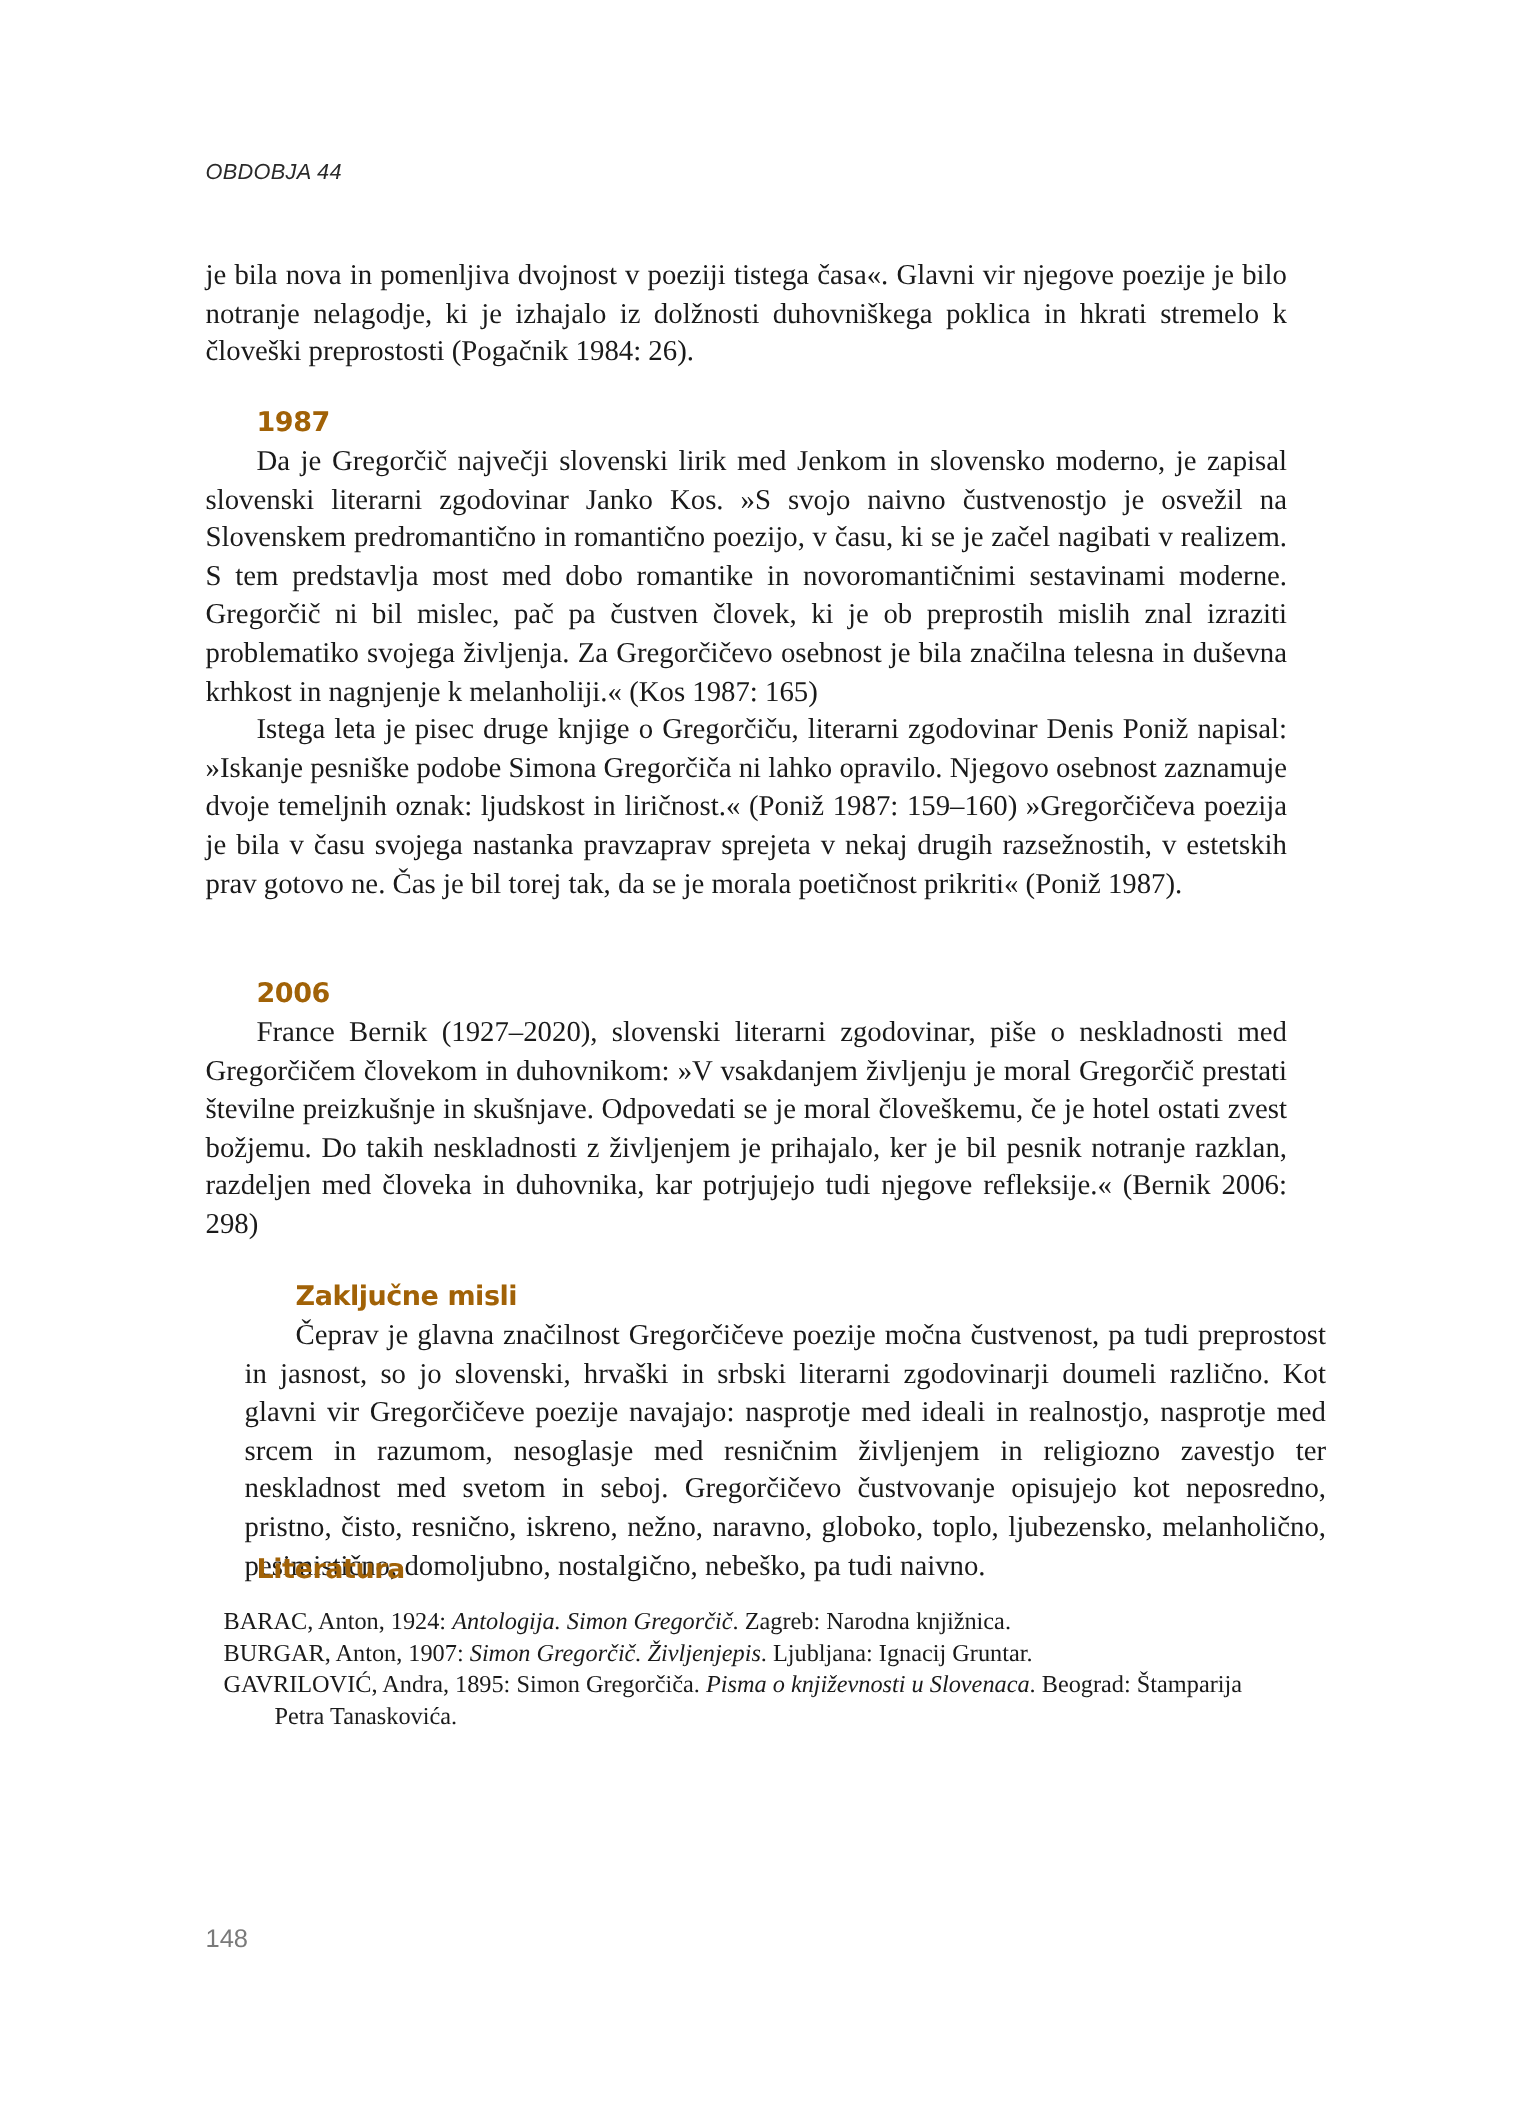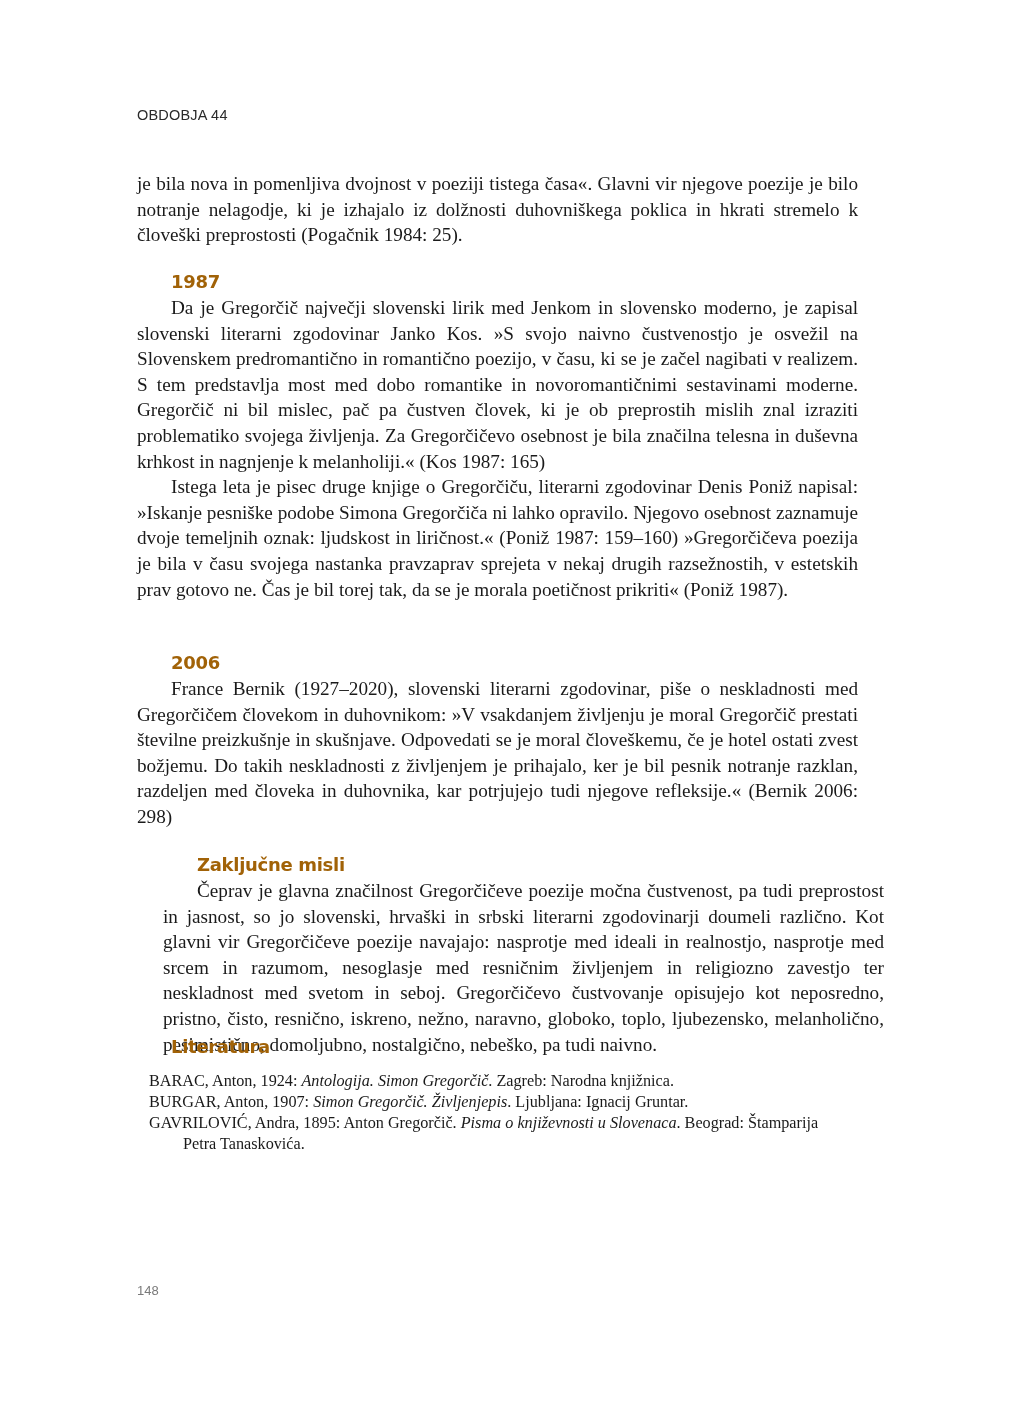--- a/index.html
+++ b/index.html
@@ -15,20 +15,21 @@
       color: #1a1a1a;
     }
     .running-head {
       position: absolute;
       left: 137px;
       top: 107px;
       font-family: "Liberation Sans", sans-serif;
       font-size: 14.5px;
       letter-spacing: 0.2px;
       color: #2a2a2a;
+      font-style: italic;
     }
     .body-text {
       font-family: "Liberation Serif", serif;
       font-size: 19.2px;
       line-height: 25.6px;
       text-align: justify;
       margin: 0;
       hyphens: manual;
     }
     .indent {
@@ -61,31 +62,31 @@
       text-indent: -34px;
     }
     .refs i {
       font-style: italic;
     }
     .page-number {
       position: absolute;
       left: 137px;
       top: 1283px;
       font-family: "Liberation Sans", sans-serif;
-      font-size: 13px;
+      font-size: 17px;
       color: #7a7a7a;
     }
   </style>
 </head>
 <body>
 
 <div class="running-head">OBDOBJA 44</div>
 
 <div class="block" style="top:171px;">
-  <p class="body-text">je bila nova in pomenljiva dvojnost v poeziji tistega časa«. Glavni vir njegove poezije je bilo notranje nelagodje, ki je izhajalo iz dolžnosti duhovniškega poklica in hkrati stremelo k človeški preprostosti (Pogačnik 1984: 25).</p>
+  <p class="body-text">je bila nova in pomenljiva dvojnost v poeziji tistega časa«. Glavni vir njegove poezije je bilo notranje nelagodje, ki je izhajalo iz dolžnosti duhovniškega poklica in hkrati stremelo k človeški preprostosti (Pogačnik 1984: 26).</p>
 </div>
 
 <div class="block" style="top:270px;">
   <h2 class="section-heading">1987</h2>
   <p class="body-text indent">Da je Gregorčič največji slovenski lirik med Jenkom in slovensko moderno, je zapisal slovenski literarni zgodovinar Janko Kos. »S svojo naivno čustvenostjo je osvežil na Slovenskem predromantično in romantično poezijo, v času, ki se je začel nagibati v realizem. S tem predstavlja most med dobo romantike in novoromantičnimi sestavinami moderne. Gregorčič ni bil mislec, pač pa čustven človek, ki je ob preprostih mislih znal izraziti problematiko svojega življenja. Za Gregorčičevo osebnost je bila značilna telesna in duševna krhkost in nagnjenje k melanholiji.« (Kos 1987: 165)</p>
   <p class="body-text indent">Istega leta je pisec druge knjige o Gregorčiču, literarni zgodovinar Denis Poniž napisal: »Iskanje pesniške podobe Simona Gregorčiča ni lahko opravilo. Njegovo osebnost zaznamuje dvoje temeljnih oznak: ljudskost in liričnost.« (Poniž 1987: 159–160) »Gregorčičeva poezija je bila v času svojega nastanka pravzaprav sprejeta v nekaj drugih razsežnostih, v estetskih prav gotovo ne. Čas je bil torej tak, da se je morala poetičnost prikriti« (Poniž 1987).</p>
 </div>
 
 <div class="block" style="top:651px;">
   <h2 class="section-heading">2006</h2>
@@ -95,17 +96,17 @@
 <div class="block" style="top:853px;margin-left:26px;">
   <h2 class="section-heading">Zaključne misli</h2>
   <p class="body-text indent">Čeprav je glavna značilnost Gregorčičeve poezije močna čustvenost, pa tudi preprostost in jasnost, so jo slovenski, hrvaški in srbski literarni zgodovinarji doumeli različno. Kot glavni vir Gregorčičeve poezije navajajo: nasprotje med ideali in realnostjo, nasprotje med srcem in razumom, nesoglasje med resničnim življenjem in religiozno zavestjo ter neskladnost med svetom in seboj. Gregorčičevo čustvovanje opisujejo kot neposredno, pristno, čisto, resnično, iskreno, nežno, naravno, globoko, toplo, ljubezensko, melanholično, pesimistično, domoljubno, nostalgično, nebeško, pa tudi naivno.</p>
 </div>
 
 <div class="block" style="top:1035px;">
   <h2 class="section-heading">Literatura</h2>
   <ul class="refs">
     <li><span>BARAC, Anton, 1924: </span><i>Antologija. Simon Gregorčič</i><span>. Zagreb: Narodna knjižnica.</span></li>
     <li><span>BURGAR, Anton, 1907: </span><i>Simon Gregorčič. Življenjepis</i><span>. Ljubljana: Ignacij Gruntar.</span></li>
-    <li><span>GAVRILOVIĆ, Andra, 1895: Anton Gregorčič. </span><i>Pisma o književnosti u Slovenaca</i><span>. Beograd: Štamparija Petra Tanaskovića.</span></li>
+    <li><span>GAVRILOVIĆ, Andra, 1895: Simon Gregorčiča. </span><i>Pisma o književnosti u Slovenaca</i><span>. Beograd: Štamparija Petra Tanaskovića.</span></li>
   </ul>
 </div>
 
 <div class="page-number">148</div>
 
 </body></html>

